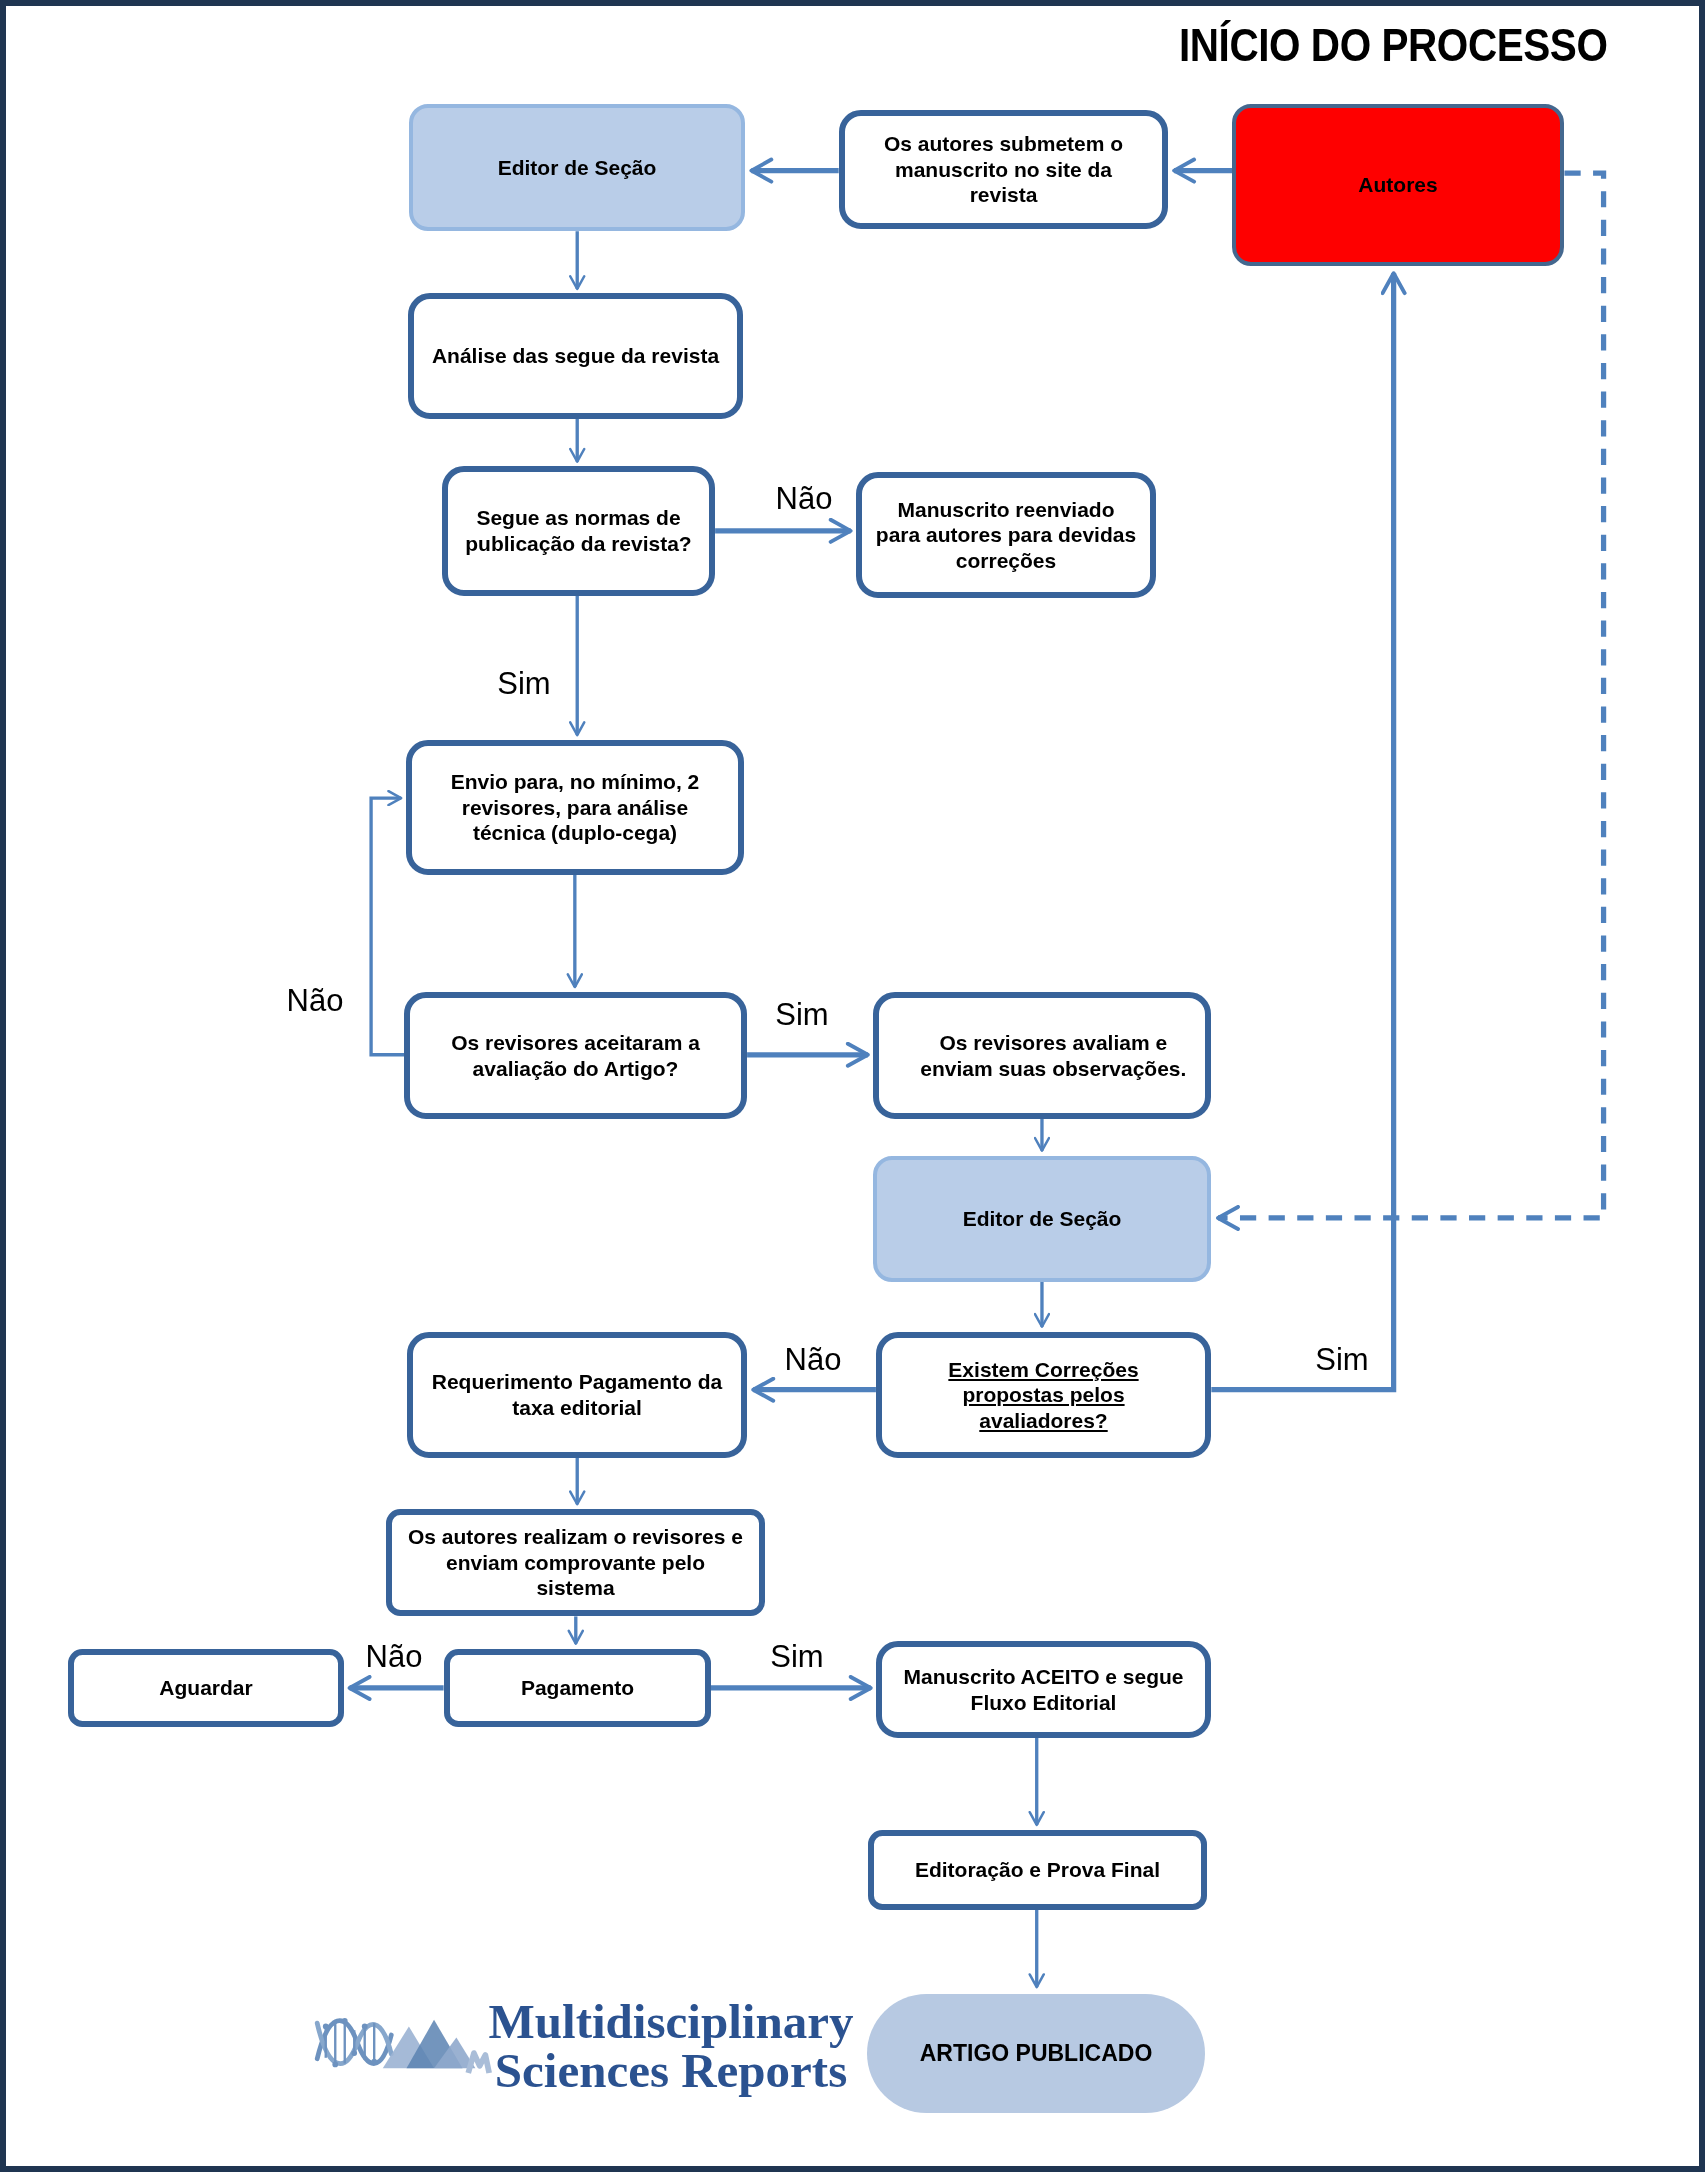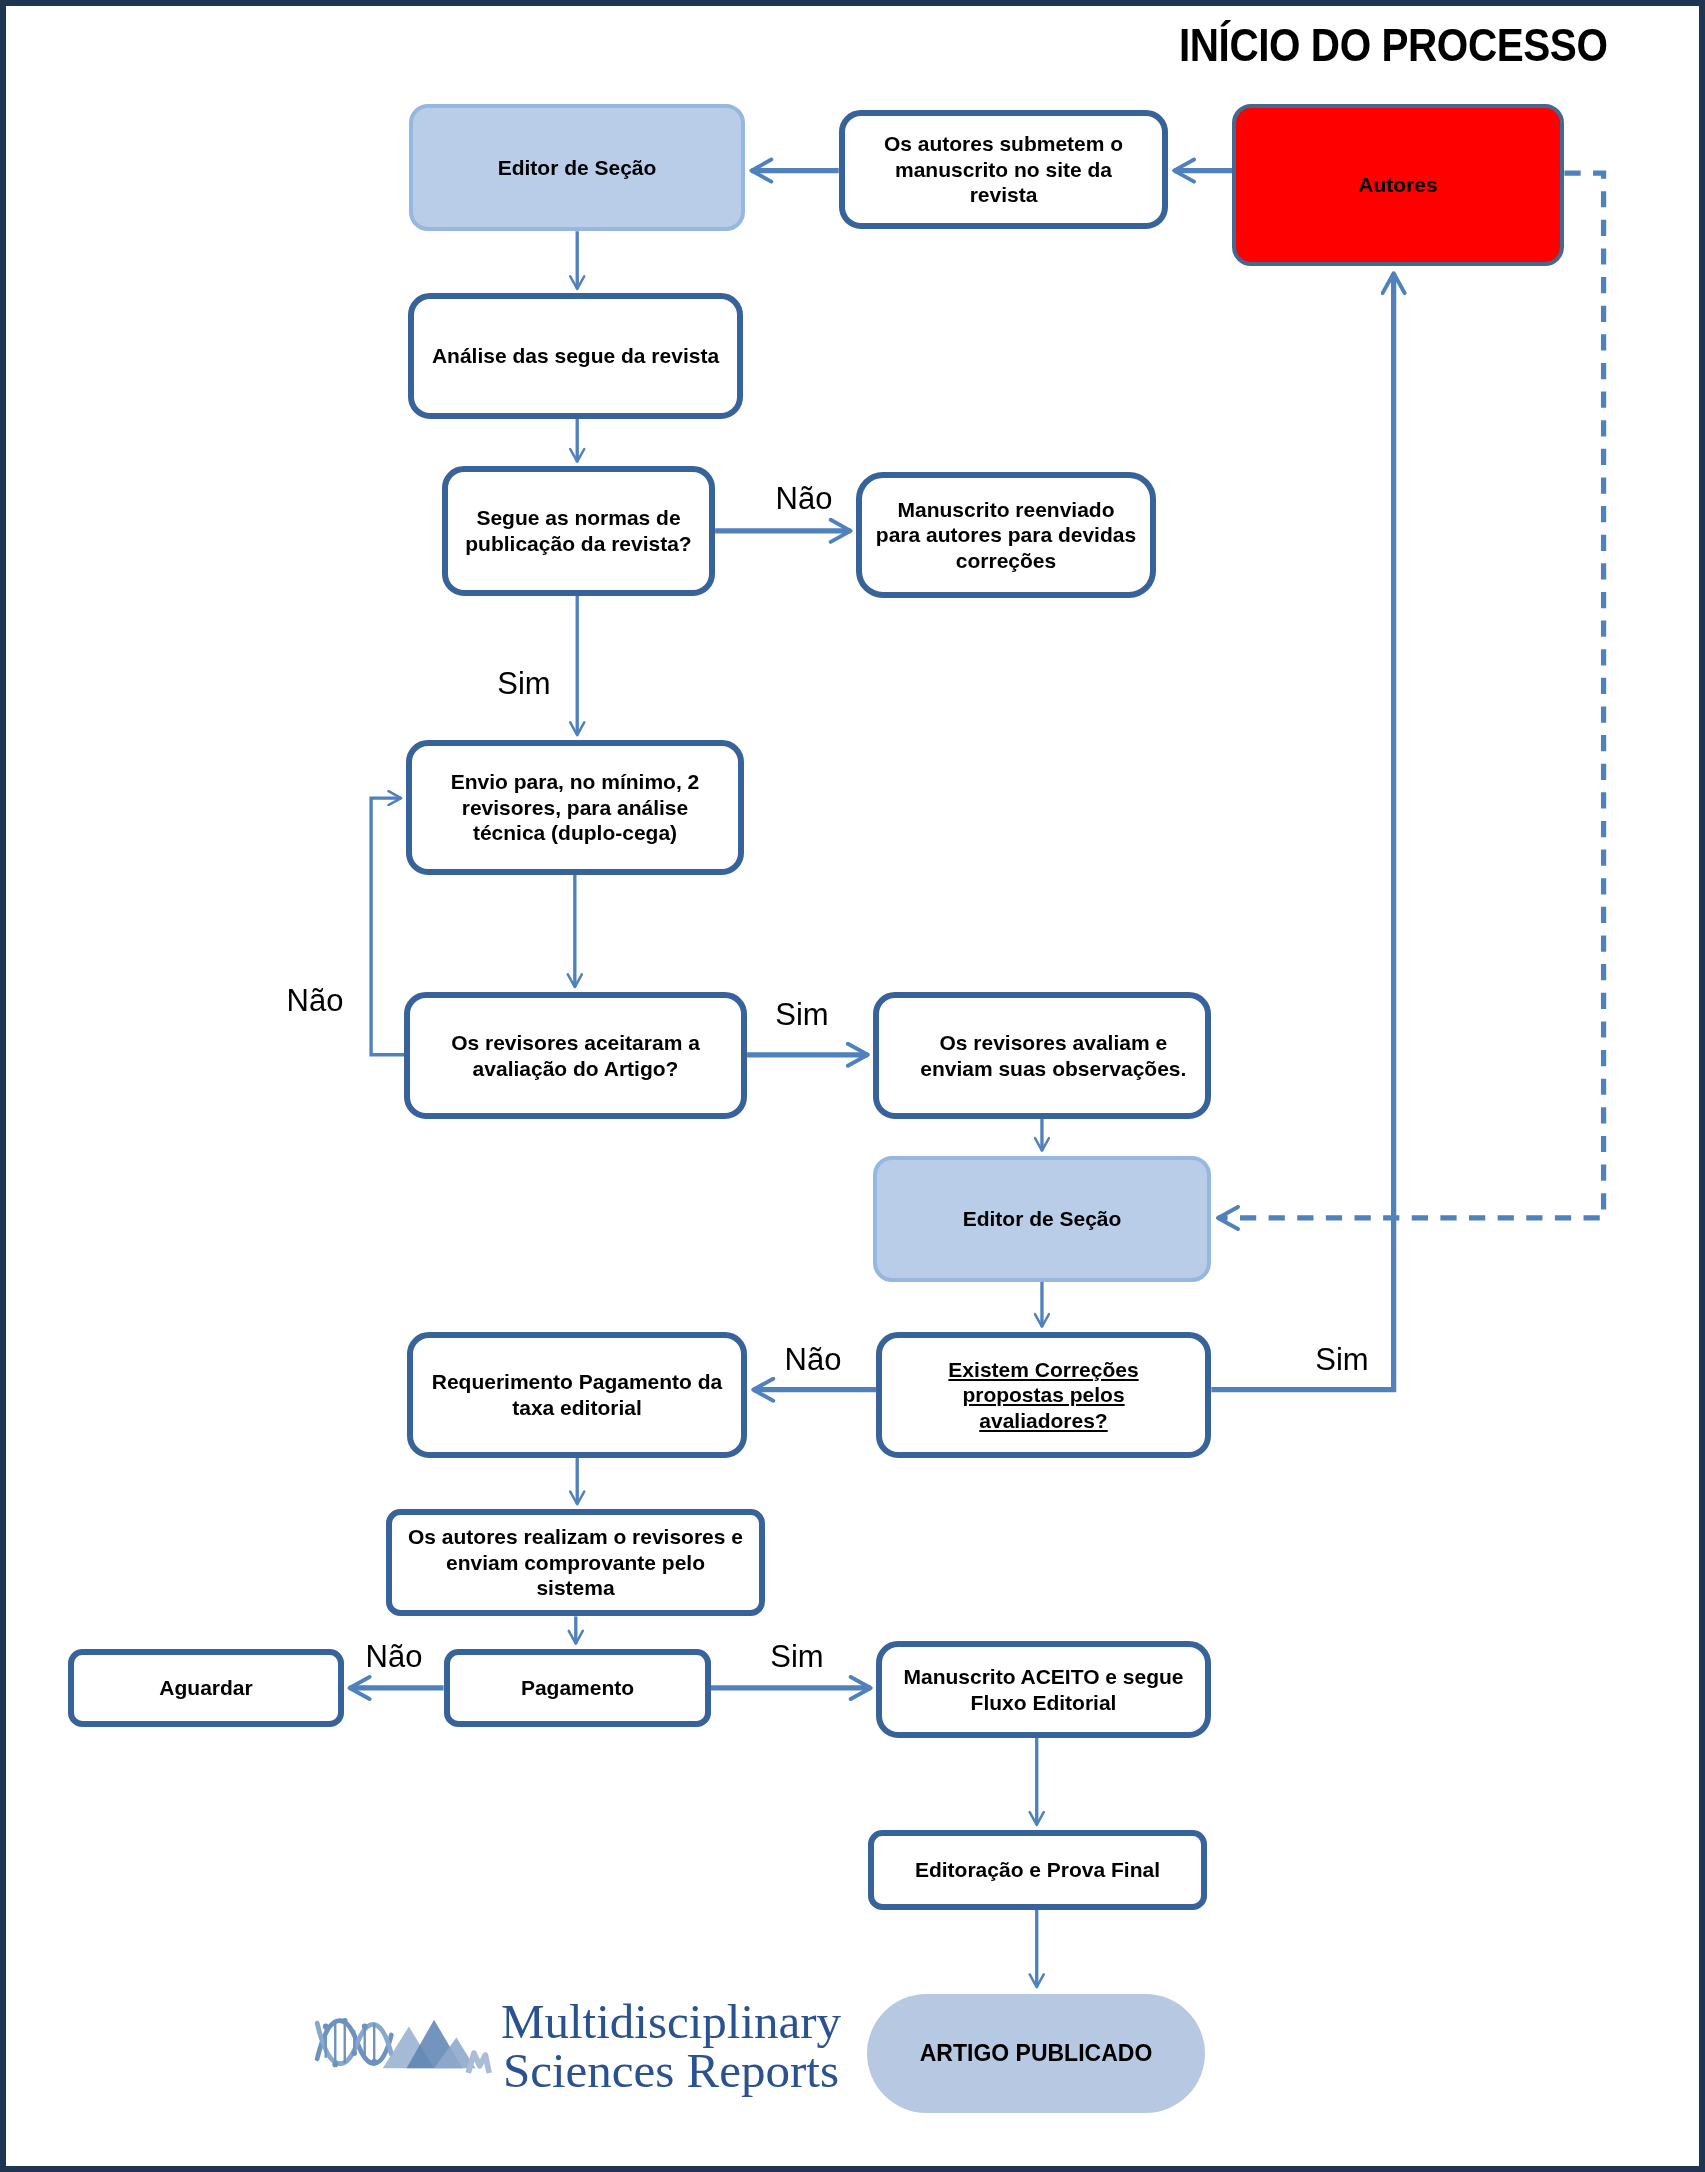--- a/index.html
+++ b/index.html
@@ -29,21 +29,21 @@
     white-space:nowrap;
   }
   #title{
     position:absolute;left:1173px;top:12.4px;font-size:46px;font-weight:bold;color:var(--title-color);
     white-space:nowrap;transform:scaleX(.88);transform-origin:0 0;letter-spacing:-0.5px;
   }
   #logo{position:absolute;left:305px;top:1981px;width:563px;height:143px;}
   #logo-text{
     position:absolute;left:169px;top:9.5px;width:382px;text-align:center;
     font-family:"Liberation Serif",serif;color:var(--logo-color);font-size:49px;line-height:1.02;
-    font-weight:400;
+    font-weight:700;
   }
   #logo-icon{position:absolute;left:0;top:9.5px;}
 </style>
 </head>
 <body>
 
 <div id="canvas">
 
   <svg id="edges" viewBox="0 0 3573 4552">
     <defs>
@@ -83,21 +83,21 @@
     </div>
   <div class="node red" style="left:1226px;top:98px;width:332px;height:162px;">
       <span>Autores</span>
     </div>
   <div class="node white" style="left:402px;top:287px;width:335px;height:126px;">
       <span>Análise das segue da revista</span>
     </div>
   <div class="node white" style="left:436px;top:460px;width:273px;height:130px;">
       <span>Segue as normas de publicação da revista?</span>
     </div>
-  <div class="node white" style="left:850px;top:466px;width:300px;height:126px;border-radius:27px;">
+  <div class="node white" style="left:850px;top:466px;width:300px;height:126px;">
       <span>Manuscrito reenviado para autores para devidas correções</span>
     </div>
   <div class="node white" style="left:400px;top:734px;width:338px;height:135px;">
       <span>Envio para, no mínimo, 2 revisores, para análise técnica (duplo-cega)</span>
     </div>
   <div class="node white" style="left:398px;top:986px;width:343px;height:127px;">
       <span>Os revisores aceitaram a avaliação do Artigo?</span>
     </div>
   <div class="node white" style="left:867px;top:986px;width:338px;height:127px;padding-left:36px;">
       <span>Os revisores avaliam e enviam suas observações.</span>

